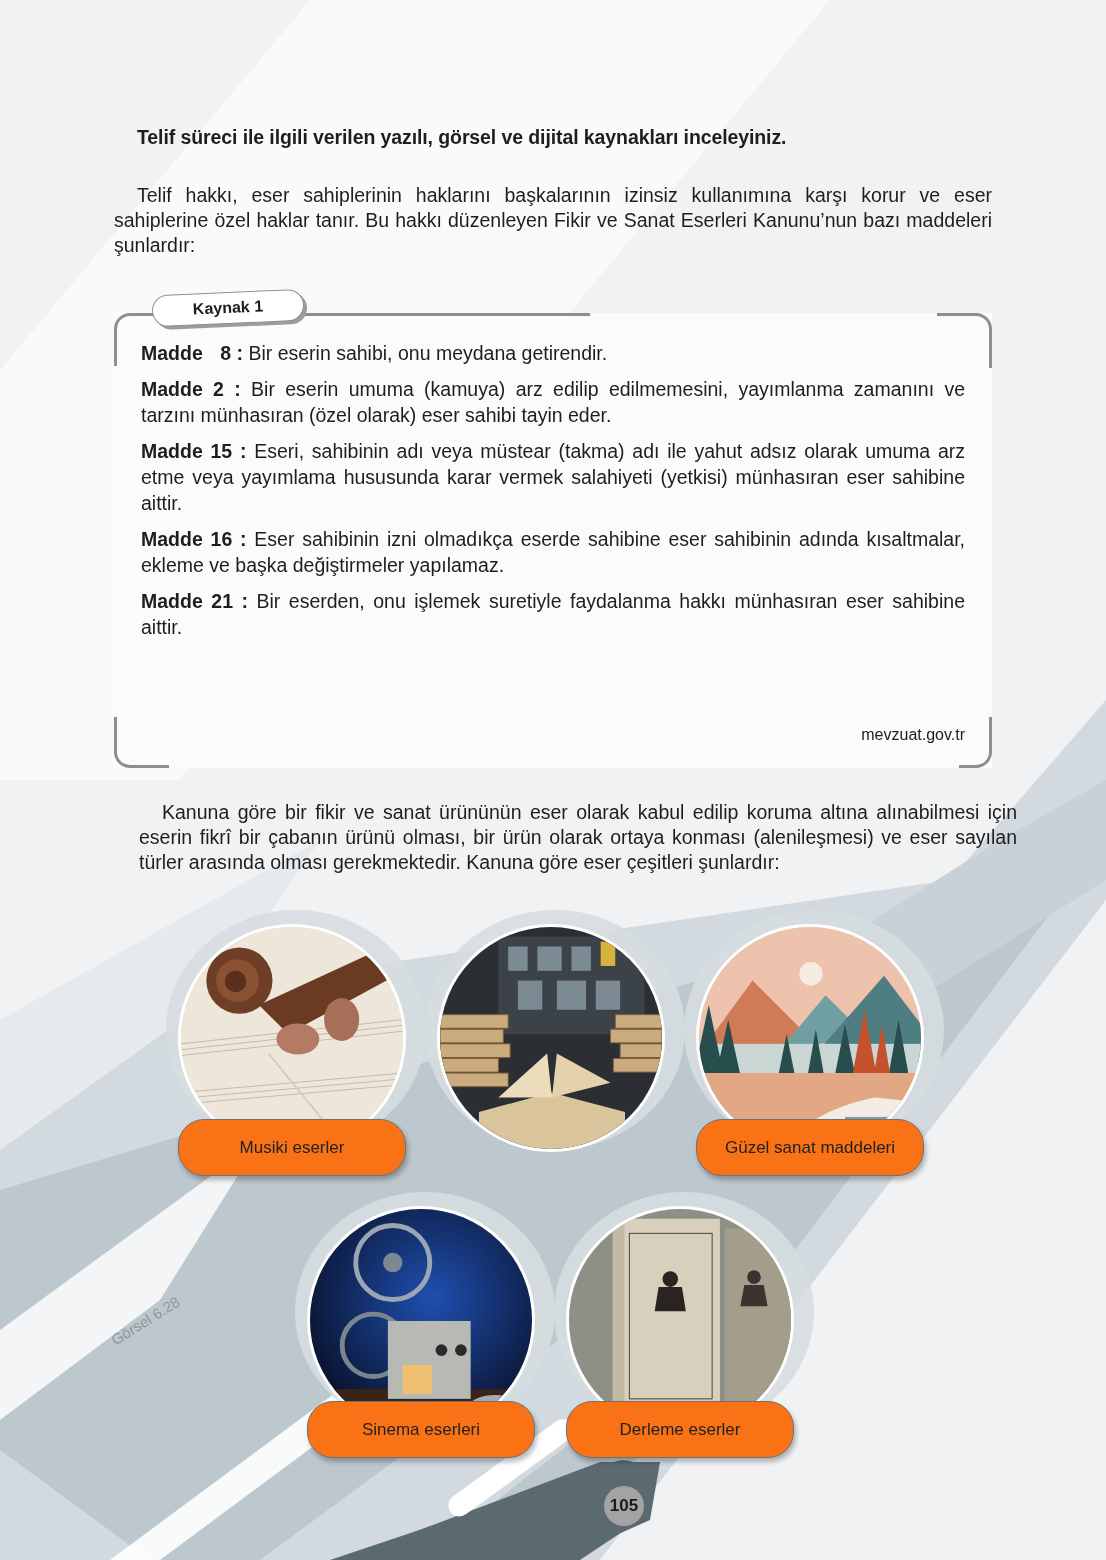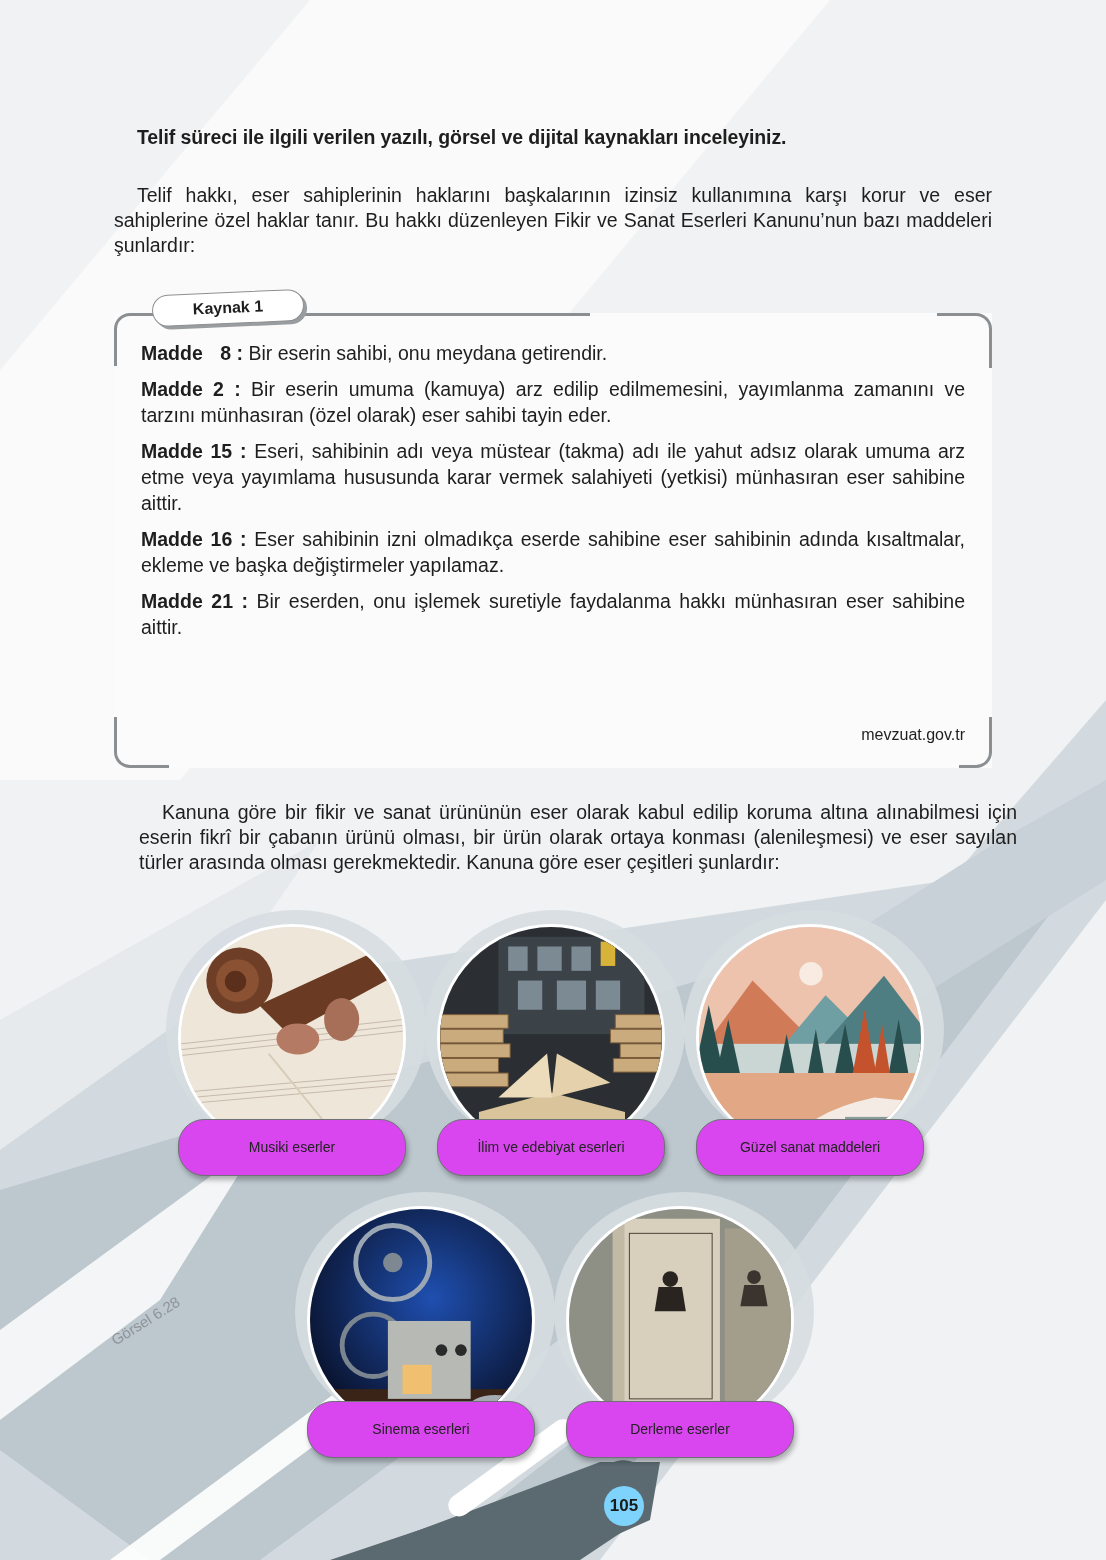--- a/index.html
+++ b/index.html
@@ -63,34 +63,34 @@
     position: absolute; left: -12px; top: -14px; width: 260px; height: 240px; border-radius: 50%;
     background: #d6dde1; opacity: 0.9;
   }
   .photo {
     position: absolute; left: 0; top: 0; width: 228px; height: 228px; border-radius: 50%;
     border: 3px solid #ffffff; overflow: hidden; box-sizing: border-box;
   }
   .photo svg { width: 100%; height: 100%; display: block; }
   .label {
     position: absolute; left: 0; top: 195px; width: 226px; height: 55px;
-    background: #d946ef; border: 1.5px solid #6e7275; border-radius: 26px;
+    background: #f97316; border: 1.5px solid #6e7275; border-radius: 26px;
     box-shadow: 2px 4px 5px rgba(0,0,0,0.28);
     display: flex; align-items: center; justify-content: center; text-align: center;
-    font-size: 14px; line-height: 23px; color: #222;
+    font-size: 17px; line-height: 23px; color: #222;
   }
 
   .fig-caption {
     position: absolute; left: 108px; top: 1318px; font-size: 15px; color: #8e9499;
     transform: rotate(-32deg); transform-origin: left top;
   }
 
   .page-num {
     position: absolute; left: 604px; top: 1470px; width: 40px; height: 40px; border-radius: 50%;
-    background: #7dd3fc; display: flex; align-items: center; justify-content: center;
+    background: #a3a3a3; display: flex; align-items: center; justify-content: center;
     font-weight: bold; font-size: 17px; color: #1a1a1a;
   }
 </style>
 </head>
 <body>
 
 <svg class="bg" viewBox="0 0 1106 1560" preserveAspectRatio="none">
   <rect x="0" y="0" width="1106" height="1560" fill="#f1f2f3"></rect>
   <polygon points="310,0 830,0 180,780 0,780 0,370" fill="#fafafa"></polygon>
   <polygon points="0,1560 0,1020 950,880 1106,700 1106,900 600,1560" fill="#d3dadf"></polygon>
@@ -197,21 +197,20 @@
           <rect x="180" y="90" width="48" height="14"></rect>
             <rect x="175" y="105" width="53" height="14"></rect>
             <rect x="185" y="120" width="43" height="14"></rect>
             <rect x="178" y="135" width="50" height="14"></rect>
         </g>
         <path d="M40,190 L114,170 L190,190 L190,228 L40,228 Z" fill="#d9c49c"></path>
         <path d="M60,175 L110,130 L115,175 Z" fill="#ecdcbc"></path>
         <path d="M115,175 L120,130 L175,160 Z" fill="#e5d2ac"></path>
       </svg>
     </div>
-    <div class="label">İlim ve edebiyat eserleri</div>
   </div>
 
   <div class="card" style="left:696px; top:908px;">
     <div class="halo"></div>
     <div class="photo">
       <svg viewBox="0 0 228 228" preserveAspectRatio="none">
         <rect width="228" height="228" fill="#eec3ad"></rect>
         <circle cx="115" cy="48" r="12" fill="#f7ebe2"></circle>
         <polygon points="0,130 55,55 120,120" fill="#d07a58"></polygon>
         <polygon points="80,130 130,70 170,110" fill="#6f9ea3"></polygon>

